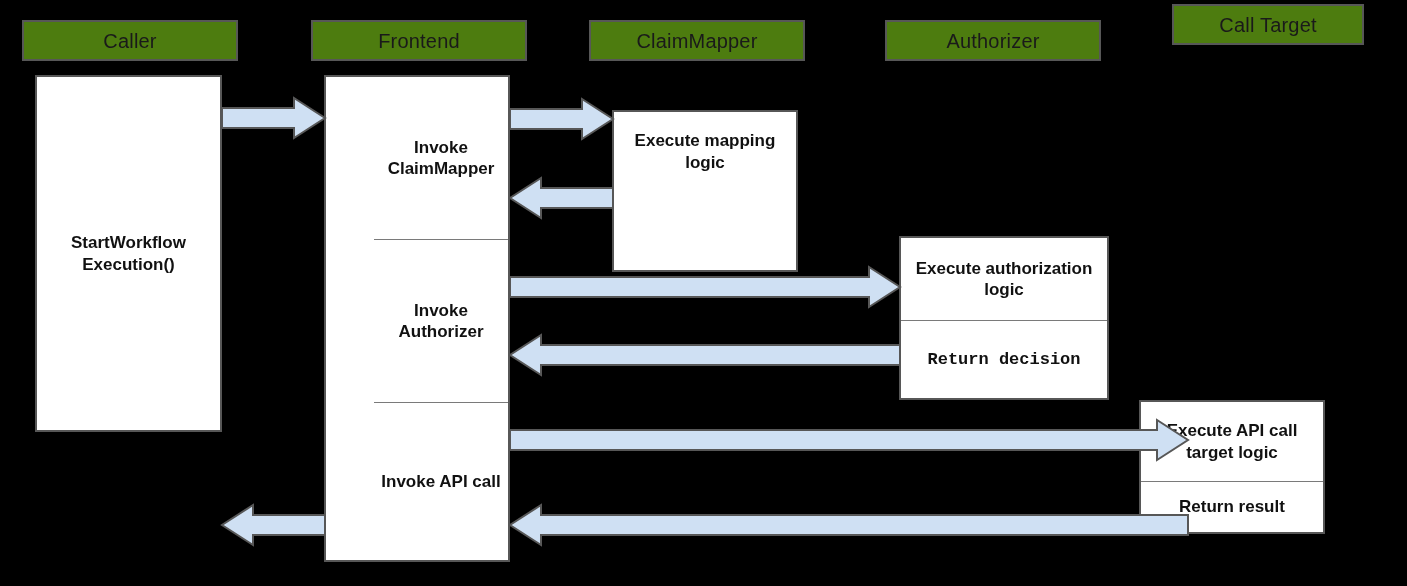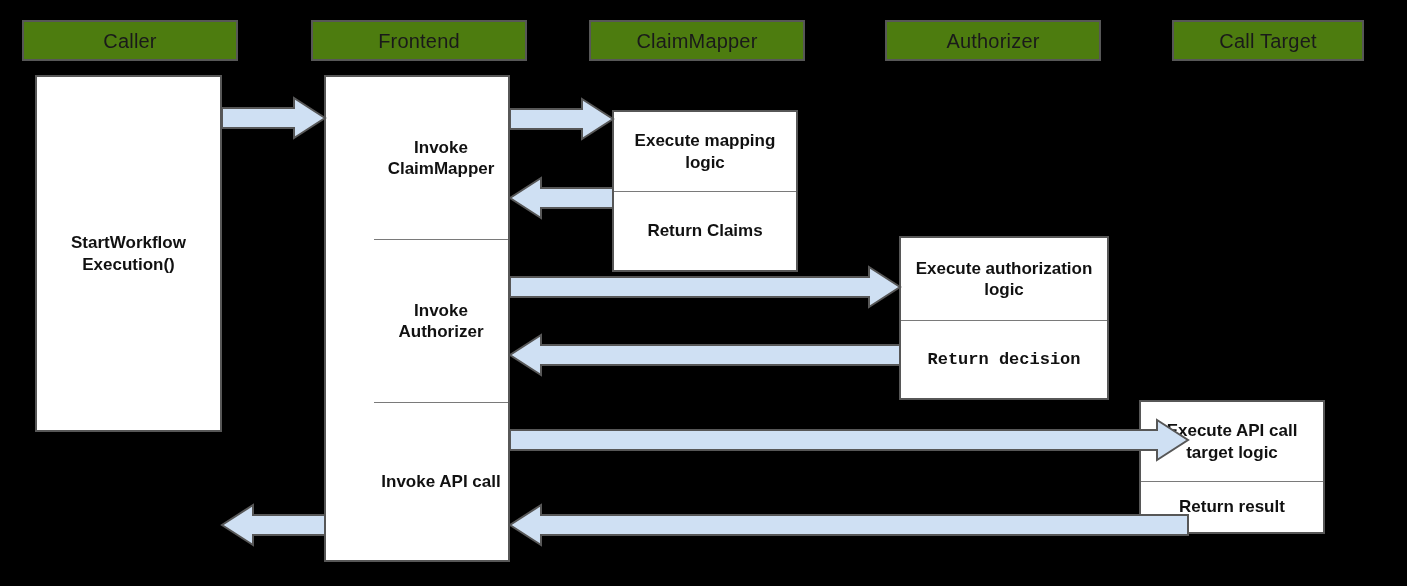--- a/index.html
+++ b/index.html
@@ -84,37 +84,36 @@
   </div>
 
   <div class="participant-header" style="left:589px; top:20px; width:216px; height:41px;">
     <span>ClaimMapper</span>
   </div>
 
   <div class="participant-header" style="left:885px; top:20px; width:216px; height:41px;">
     <span>Authorizer</span>
   </div>
 
-  <div class="participant-header" style="left:1172px; top:20px; width:192px; height:41px;">
+  <div class="participant-header" style="left:1172px; top:4px; width:192px; height:41px;">
     <span>Call Target</span>
   </div>
 
   <div class="lifeline" style="left:35px; top:75px; width:187px; height:357px;">
     <div class="lifeline-section" style="flex:1 1 auto;">StartWorkflow Execution()</div>
   </div>
 
   <div class="lifeline" style="left:324px; top:75px; width:186px; height:487px;padding-left:48px;">
     <div class="lifeline-section" style="height:162px;">Invoke ClaimMapper</div>
     <div class="lifeline-section" style="height:163px;">Invoke Authorizer</div>
     <div class="lifeline-section" style="flex:1 1 auto;">Invoke API call</div>
   </div>
 
   <div class="lifeline" style="left:612px; top:76px; width:186px; height:162px;margin-top:34px;">
     <div class="lifeline-section" style="height:79px;">Execute mapping logic</div>
-    <div class="lifeline-section" style="flex:1 1 auto;">Return Claims</div>
   </div>
 
   <div class="lifeline" style="left:899px; top:236px; width:210px; height:164px;">
     <div class="lifeline-section" style="height:82px;">Execute authorization logic</div>
     <div class="lifeline-section" style="flex:1 1 auto;font-family:Liberation Mono, monospace;">Return decision</div>
   </div>
 
   <div class="lifeline" style="left:1139px; top:400px; width:186px; height:134px;">
     <div class="lifeline-section" style="height:79px;">Execute API call target logic</div>
     <div class="lifeline-section" style="flex:1 1 auto;">Return result</div>

